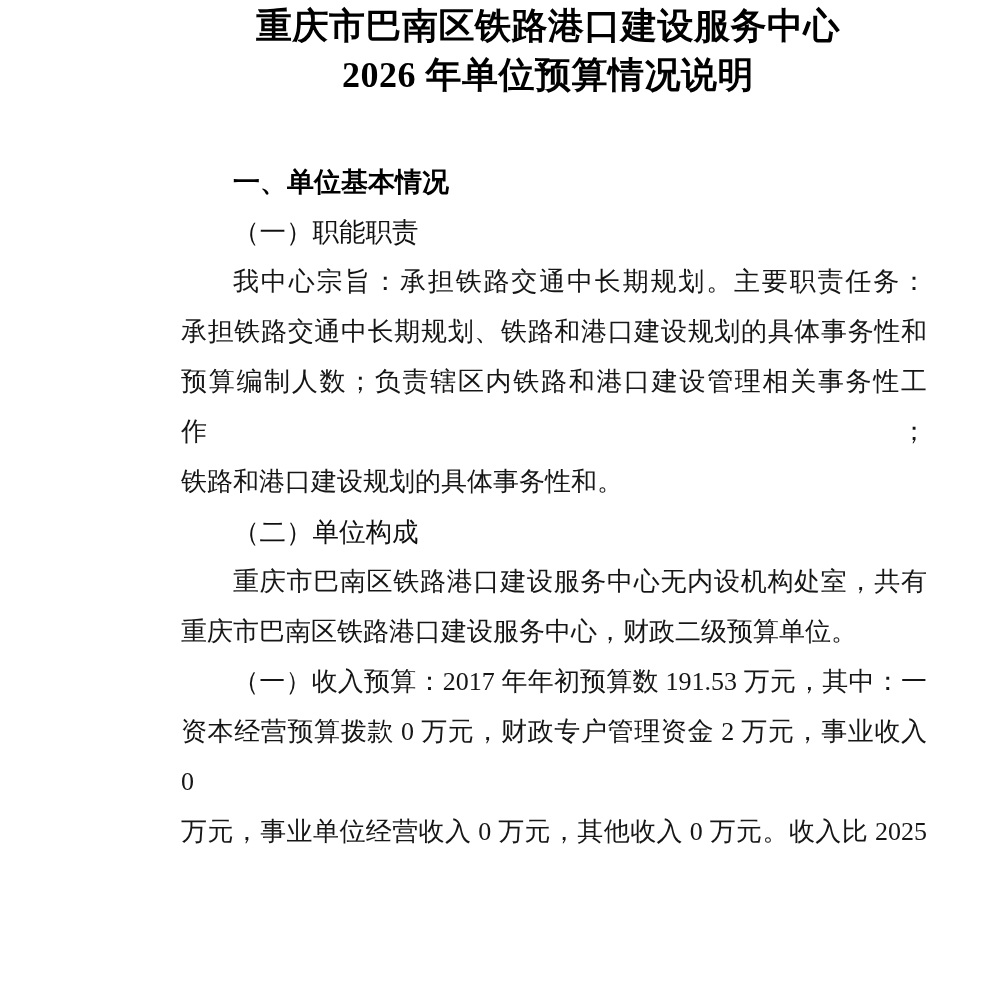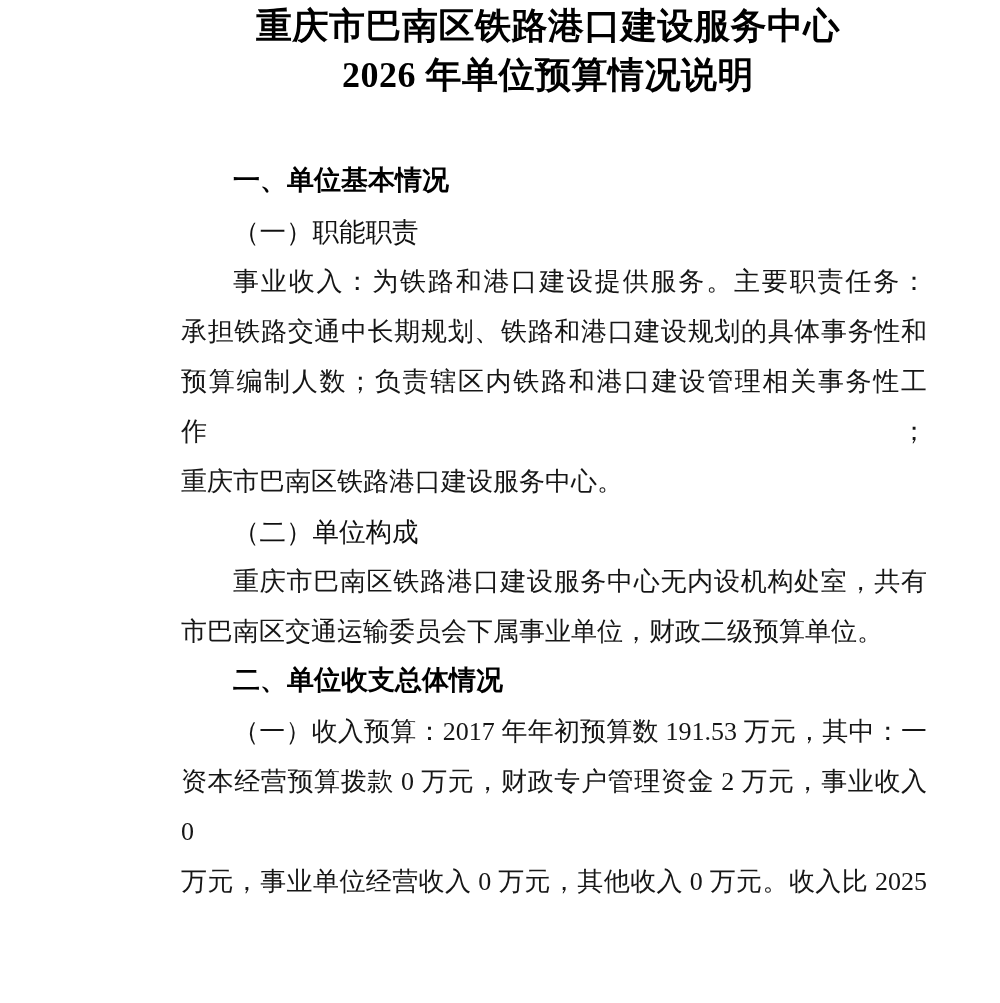--- a/index.html
+++ b/index.html
@@ -44,21 +44,21 @@
     text-align: justify;
     text-justify: inter-character;
   }
   .line.fill {
     text-align-last: justify;
   }
   .indent {
     text-indent: 52px;
   }
   .heading {
-    font-family: Liberation Mono, monospace;
+    font-family: Liberation Sans, sans-serif;
     font-weight: 700;
     font-size: 27px;
     color: #000000;
     text-indent: 52px;
     text-align: left;
     text-align-last: left;
   }
   .subheading {
     font-size: 26.5px;
     color: #101010;
@@ -73,27 +73,26 @@
 <div class="page">
 
   <header class="title-block">
     <div class="title-line">重庆市巴南区铁路港口建设服务中心</div>
     <div class="title-line">2026 年单位预算情况说明</div>
   </header>
 
   <main class="content">
     <div class="line heading">一、单位基本情况</div>
     <div class="line subheading">（一）职能职责</div>
-    <div class="line body indent fill">事业收入：为铁路和港口建设提供服务。主要职责任务：</div>
+    <div class="line body indent fill">我中心宗旨：承担铁路交通中长期规划。主要职责任务：</div>
     <div class="line body fill">承担铁路交通中长期规划、铁路和港口建设规划的具体事务性和</div>
     <div class="line body fill">预算编制人数；负责辖区内铁路和港口建设管理相关事务性工作；</div>
-    <div class="line body">重庆市巴南区铁路港口建设服务中心。</div>
+    <div class="line body">铁路和港口建设规划的具体事务性和。</div>
     <div class="line subheading">（二）单位构成</div>
     <div class="line body indent fill">重庆市巴南区铁路港口建设服务中心无内设机构处室，共有</div>
-    <div class="line body">市巴南区交通运输委员会下属事业单位，财政二级预算单位。</div>
-    <div class="line heading">二、单位收支总体情况</div>
+    <div class="line body">重庆市巴南区铁路港口建设服务中心，财政二级预算单位。</div>
     <div class="line body indent fill">（一）收入预算：2017 年年初预算数 191.53 万元，其中：一</div>
     <div class="line body fill">资本经营预算拨款 0 万元，财政专户管理资金 2 万元，事业收入 0</div>
     <div class="line body fill">万元，事业单位经营收入 0 万元，其他收入 0 万元。收入比 2025</div>
 
   </main>
 
 </div>
 
 </body></html>

